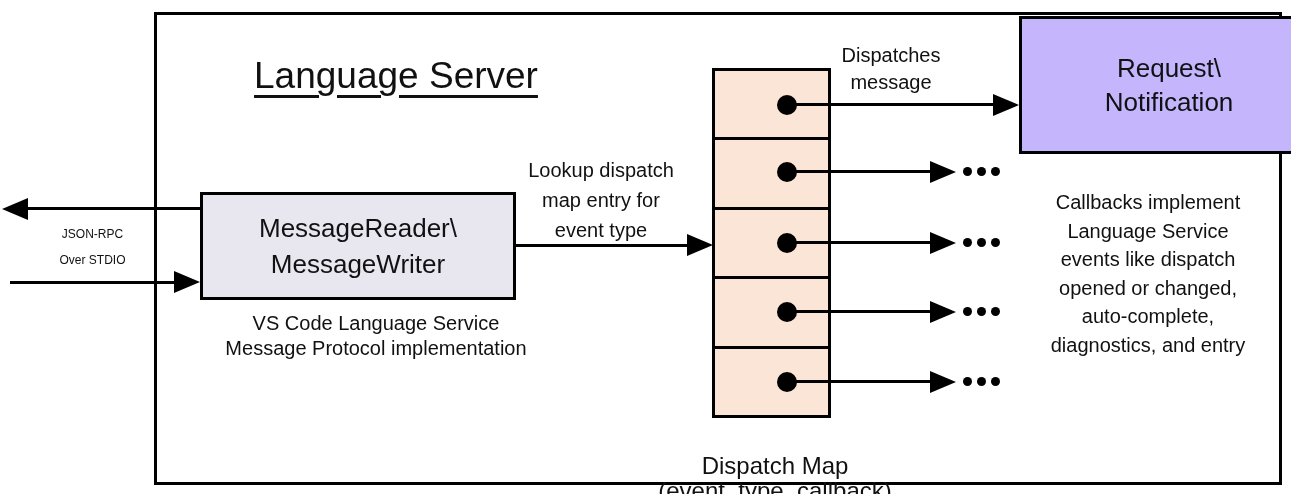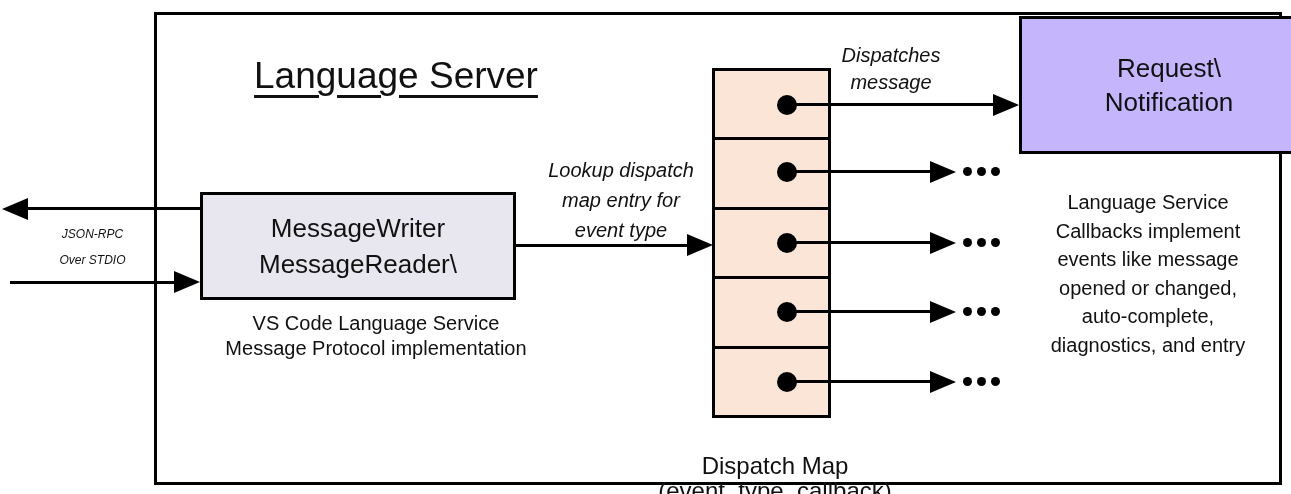--- a/index.html
+++ b/index.html
@@ -15,21 +15,21 @@
   .head-left{position:absolute;width:0;height:0;
     border-top:11px solid transparent;border-bottom:11px solid transparent;
     border-right:26px solid #000;}
   .title{
     position:absolute;font-size:37px;line-height:44px;text-align:center;
     text-decoration:underline;text-decoration-thickness:3px;text-underline-offset:7px;
   }
   .boxtext{display:flex;flex-direction:column;justify-content:center;align-items:center;
     width:100%;height:100%;text-align:center;}
   .lbl{position:absolute;text-align:center;}
-  .italic{font-style:italic;}
+  .italic{}
   .cells{position:absolute;box-sizing:border-box;border:3px solid #000;
     display:flex;flex-direction:column;}
   .cell{flex:1;border-bottom:3px solid #000;}
   .cell:last-child{border-bottom:none;}
   .dot-circle{position:absolute;width:20px;height:20px;border-radius:50%;background:#000;}
   .ellipsis{position:absolute;display:flex;gap:5px;align-items:center;}
   .ellipsis span{width:9px;height:9px;border-radius:50%;background:#000;display:block;}
 </style>
 </head>
 <body>
@@ -46,34 +46,34 @@
   <div class="lbl italic" style="left:30px;top:221px;width:125px;font-size:12px;line-height:26px;">
     <div>JSON-RPC</div>
     <div>Over STDIO</div>
   </div>
 
   <div class="hline" style="left:10px;top:281px;width:166px;"></div>
   <div class="head-right" style="left:174px;top:271px;"></div>
 
   <div class="box" style="left: 200px; top: 192px; width: 316px; height: 108px; background-color: rgb(232, 231, 240);">
     <div class="boxtext" style="font-size:26px;line-height:36px;">
+      <div>MessageReader\</div>
       <div>MessageWriter</div>
-      <div>MessageReader\</div>
     </div>
   </div>
 
   <div class="lbl" style="left:208px;top:311px;width:336px;font-size:20px;line-height:25px;">
     <div>VS Code Language Service</div>
     <div>Message Protocol implementation</div>
   </div>
 
   <div class="hline" style="left:516px;top:244px;width:173px;"></div>
   <div class="head-right" style="left:687px;top:234px;"></div>
 
-  <div class="lbl italic" style="left:531px;top:155px;width:180px;font-size:20px;line-height:30px;">
+  <div class="lbl italic" style="left:511px;top:155px;width:180px;font-size:20px;line-height:30px;">
     <div>Lookup dispatch</div>
     <div>map entry for</div>
     <div>event type</div>
   </div>
 
   <div class="cells" style="left: 712px; top: 68px; width: 119px; height: 350px; background-color: rgb(251, 229, 214);">
     <div class="cell"></div>
     <div class="cell"></div>
     <div class="cell"></div>
     <div class="cell"></div>
@@ -132,21 +132,21 @@
   </div>
 
   <div class="box" style="left: 1019px; top: 16px; width: 300px; height: 138px; background-color: #c4b5fd;">
     <div class="boxtext" style="font-size:26px;line-height:34px;">
       <div>Request\</div>
       <div>Notification</div>
     </div>
   </div>
 
   <div class="lbl" style="left:1022px;top:188px;width:252px;font-size:20px;line-height:28.6px;">
+    <div>Callbacks implement</div>
     <div>Language Service</div>
-    <div>Callbacks implement</div>
-    <div>events like message</div>
+    <div>events like dispatch</div>
     <div>opened or changed,</div>
     <div>auto-complete,</div>
     <div>diagnostics, and entry</div>
   </div>
 
 </div>
 
 </body></html>

